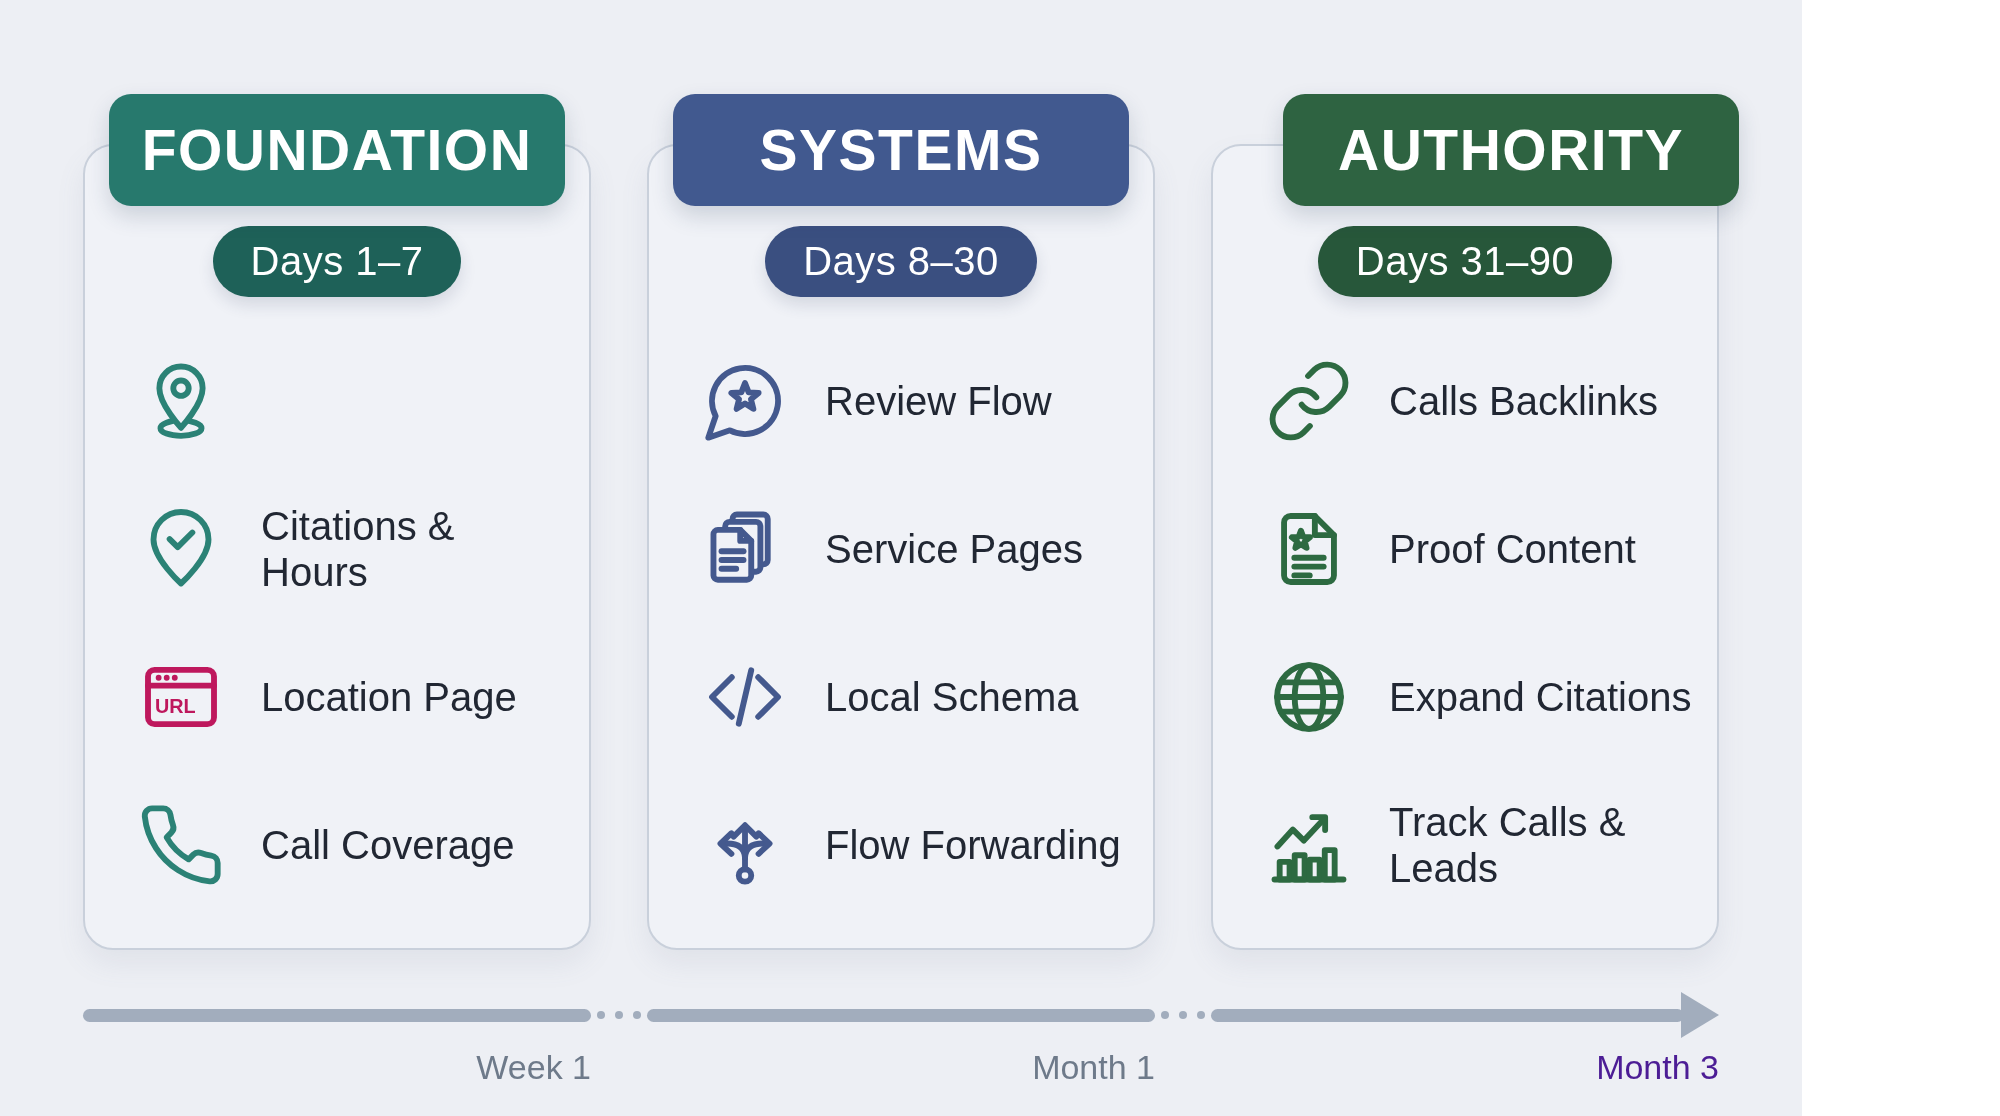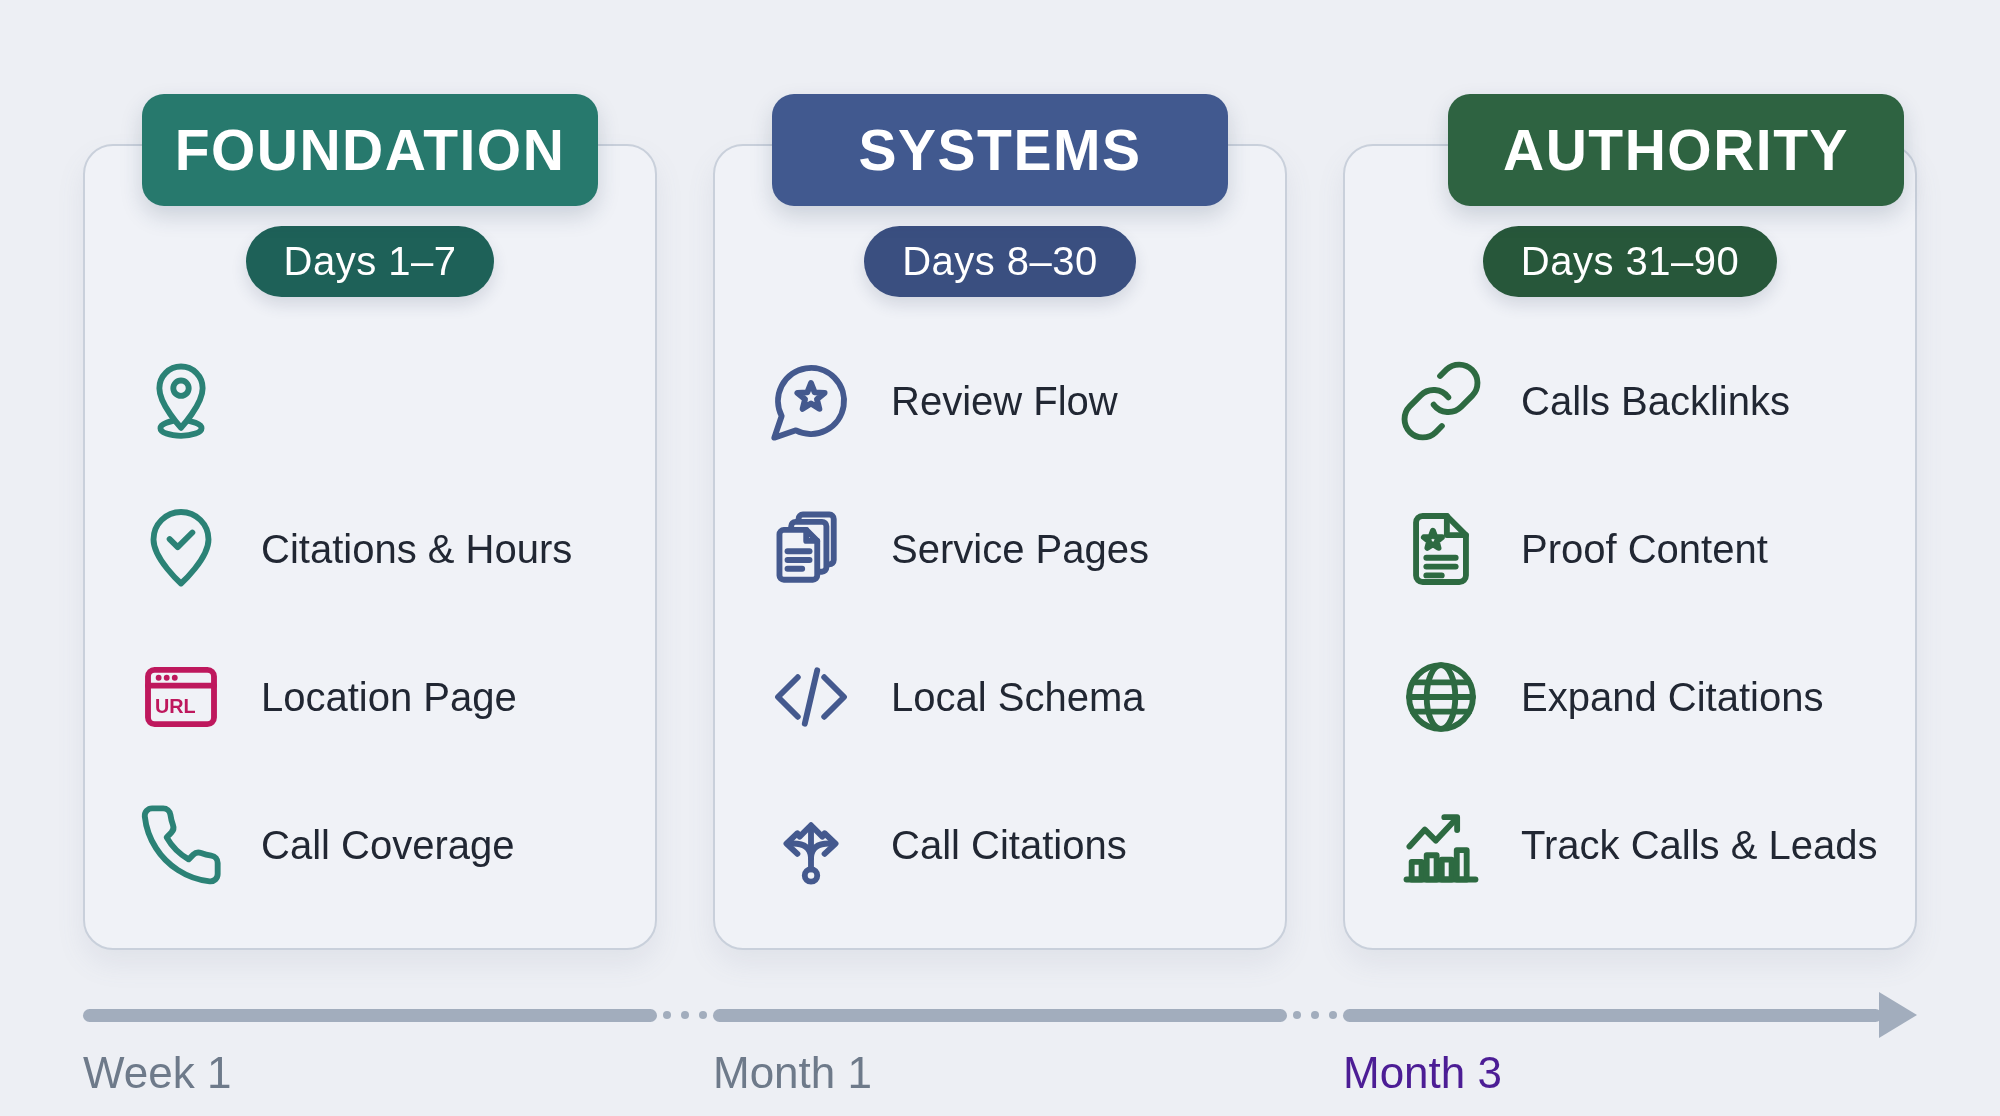--- a/index.html
+++ b/index.html
@@ -1,17 +1,17 @@
 <!DOCTYPE html>
 <html><head>
 <meta charset="utf-8">
 <style>
   html,body{margin:0;padding:0}
   body{width:2000px;height:1116px;overflow:hidden;font-family:"Liberation Sans","DejaVu Sans",sans-serif;}
-  .canvas{position:relative;width:2000px;height:1116px;background:#edeff4;background-image:linear-gradient(180deg,#eef0f5 0%,#eceef3 100%);}
+  .canvas{position:relative;width:1802px;height:1116px;background:#edeff4;background-image:linear-gradient(180deg,#eef0f5 0%,#eceef3 100%);}
   .columns{display:flex;gap:56px;padding:144px 83px 0;box-sizing:border-box;}
   .card{position:relative;flex:1;height:806px;border:2px solid #c9d0db;border-radius:30px;background:#f0f2f7;
         box-shadow:0 14px 28px rgba(110,120,150,.10);padding-top:80px;box-sizing:border-box;}
   .phase-header{position:absolute;top:-52px;left:50%;transform:translateX(-50%);width:456px;box-sizing:border-box;
         padding:22px 10px;border-radius:22px;text-align:center;box-shadow:0 10px 22px rgba(40,60,90,.18);}
   .phase-header h2{margin:0;font-size:57px;line-height:1.2;font-weight:700;color:#ffffff;letter-spacing:1.5px;}
   .days-badge{width:fit-content;margin:0 auto;padding:13px 38px;border-radius:999px;color:#ffffff;font-size:40px;
         font-weight:500;letter-spacing:.5px;box-shadow:0 8px 16px rgba(40,60,90,.14);}
   .items{list-style:none;margin:30px 0 0;padding:0 24px 0 52px;}
   .item{height:148px;display:flex;align-items:center;gap:36px;}
@@ -19,21 +19,21 @@
   .icon svg{width:88px;height:88px;display:block;}
   .label{font-size:40px;line-height:1.16;font-weight:500;color:#212733;max-width:392px;}
   .timeline{display:flex;align-items:center;padding:0 83px;margin-top:42px;height:46px;}
   .tl-seg{flex:1;display:flex;align-items:center;}
   .tl-bar{height:13px;border-radius:8px;flex:1;}
   .tl-gap{width:56px;display:flex;justify-content:center;align-items:center;gap:10px;flex:0 0 56px;}
   .tl-dot{width:8px;height:8px;border-radius:50%;}
   .tl-arrow{width:0;height:0;border-top:23px solid transparent;border-bottom:23px solid transparent;
         border-left:38px solid #a2adbd;margin-left:-3px;}
   .tl-labels{display:flex;padding:0 83px;margin-top:10px;}
-  .tl-label{flex:1;text-align:left;font-size:44px;font-weight:400;}
+  .tl-label{flex:1;text-align:right;font-size:34px;font-weight:400;}
   .tl-label-gap{width:56px;flex:0 0 56px;}
 </style>
 </head>
 <body>
 
 <div class="canvas" style="background: rgb(237, 239, 244); color: rgb(33, 39, 51);">
 
   <div class="columns">
 
     <section class="card">
@@ -129,21 +129,21 @@
               <circle cx="12" cy="20.3" r="1.7"></circle>
               <path d="M12 18.6v-3.2"></path>
               <path d="M12 15.4V6.9"></path>
               <polyline points="8.9 9.7 12 6.6 15.1 9.7"></polyline>
               <path d="M12 15.4c-.15-2.7-2.1-3.8-4.9-3.8H5.6"></path>
               <polyline points="8.3 8.8 5.3 11.6 8.3 14.4"></polyline>
               <path d="M12 15.4c.15-2.7 2.1-3.8 4.9-3.8h1.5"></path>
               <polyline points="15.7 8.8 18.7 11.6 15.7 14.4"></polyline>
             </svg>
           </span>
-          <span class="label">Call Citations</span>
+          <span class="label">Flow Forwarding</span>
         </li>
       </ul>
     </section>
 
     <section class="card">
       <header class="phase-header" style="background: rgb(46, 99, 65); margin-left: 46px;">
         <h2>AUTHORITY</h2>
       </header>
       <div class="days-badge" style="background: rgb(39, 87, 58);">Days 31–90</div>
       <ul class="items">

